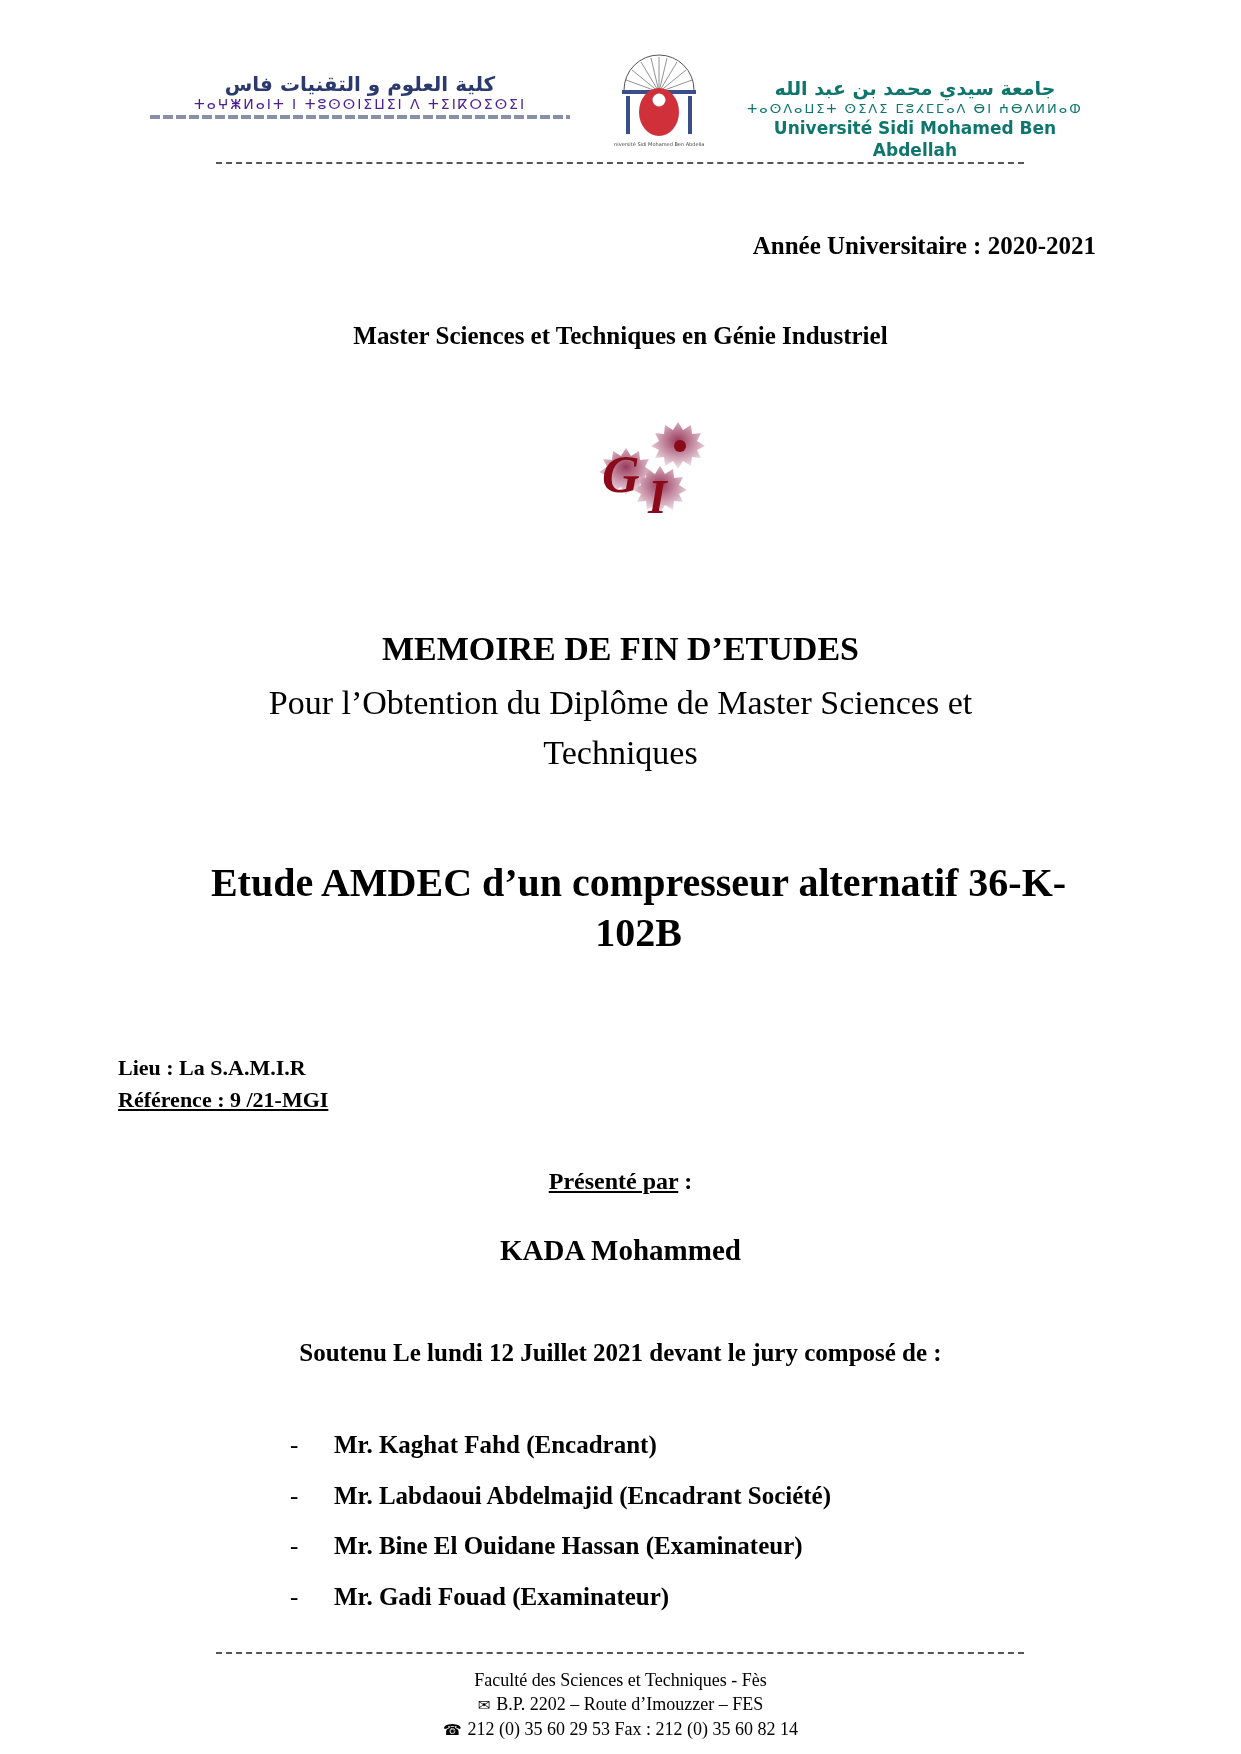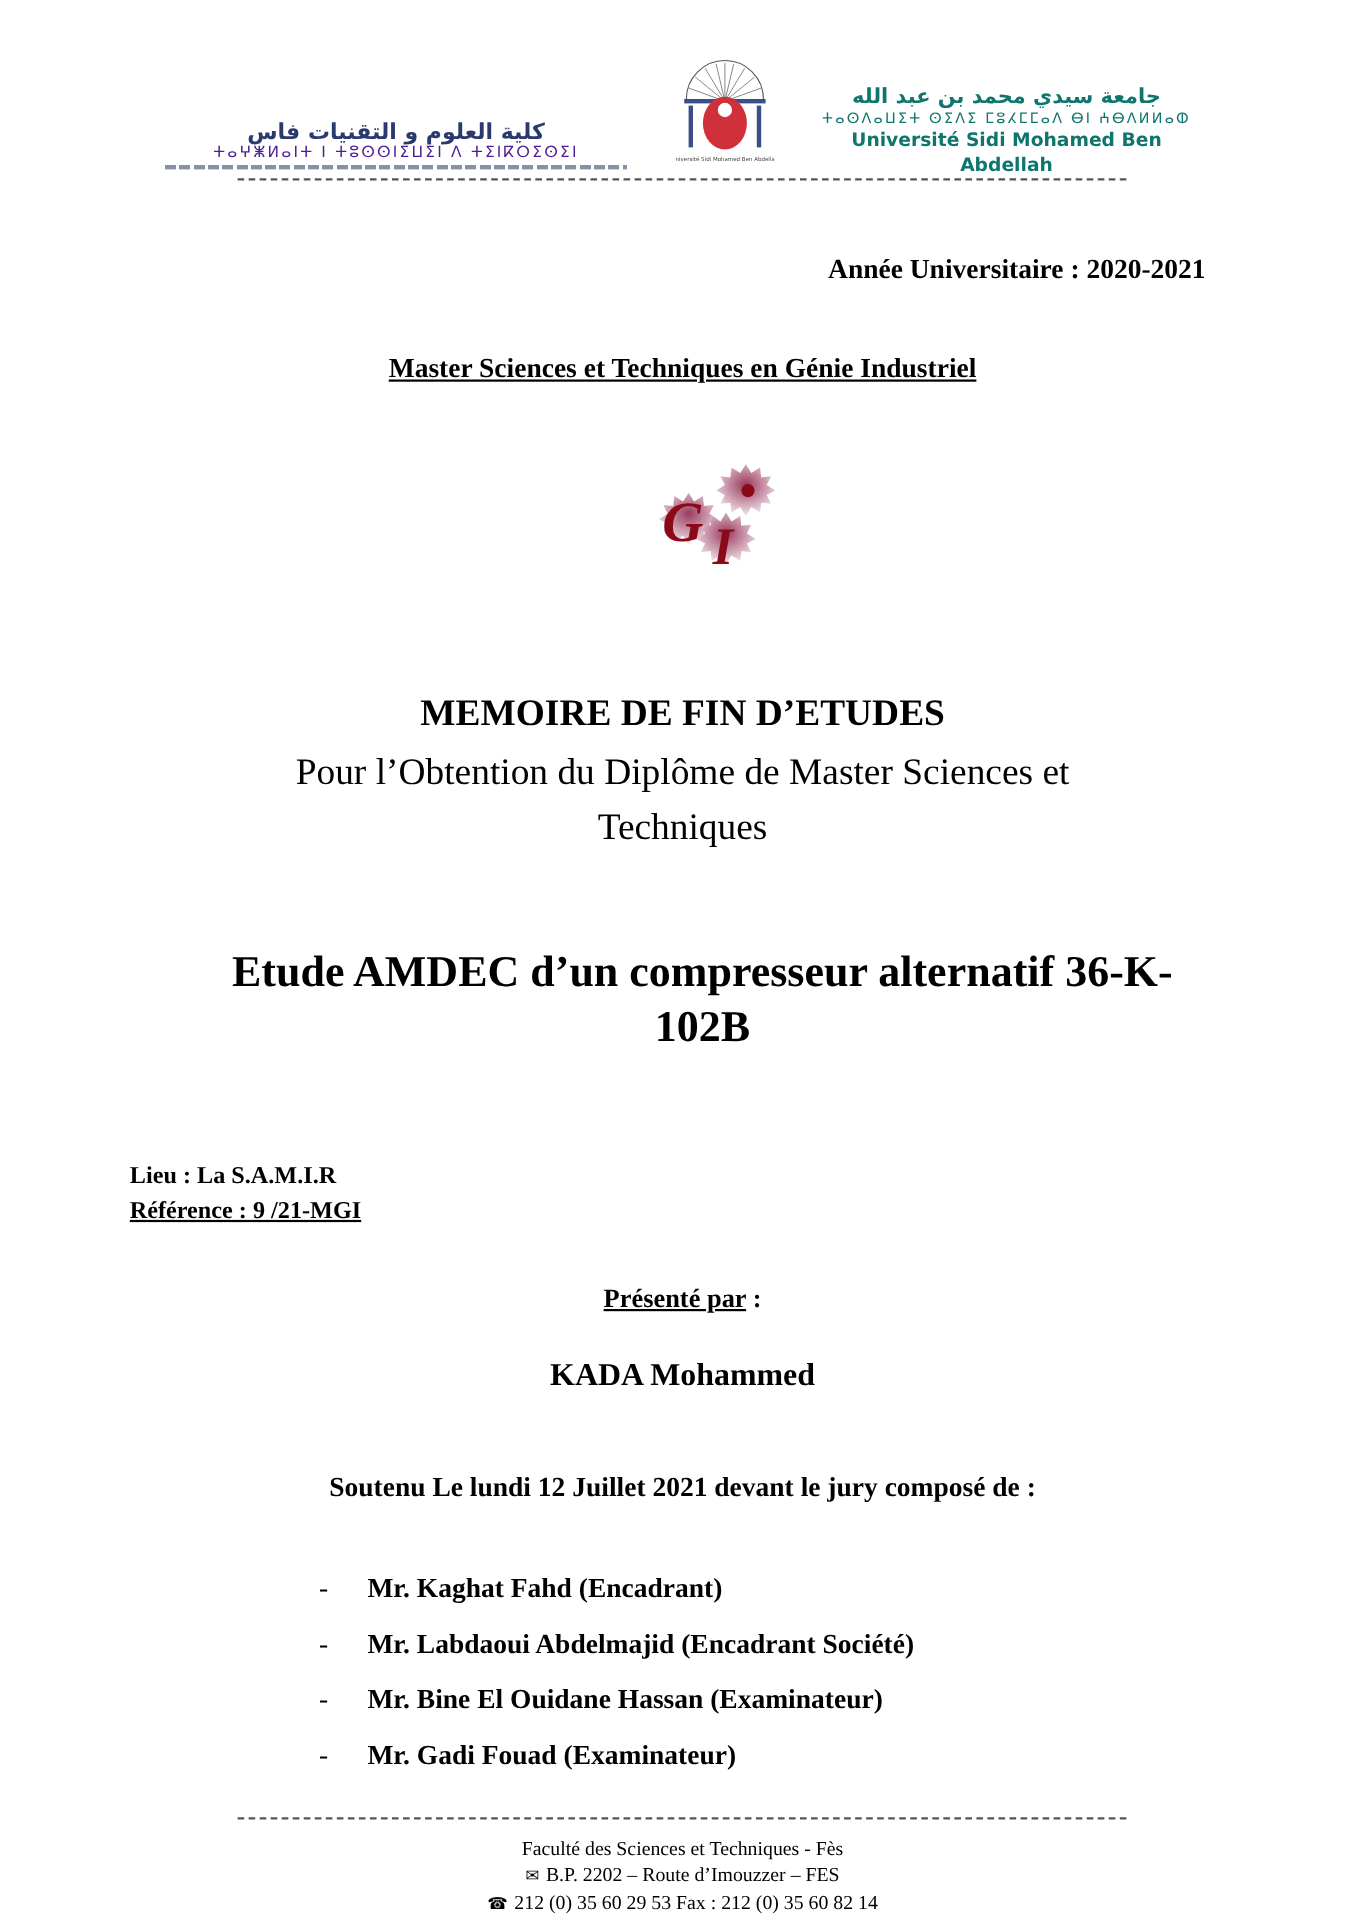--- a/index.html
+++ b/index.html
@@ -1,34 +1,34 @@
 <!DOCTYPE html>
 <html><head>
 <meta charset="utf-8">
 <style>
   html, body { margin:0; padding:0; background:#ffffff; }
   body { width:1241px; height:1754px; position:relative; overflow:hidden;
          font-family:"Liberation Serif", serif; color:#000; }
   .abs { position:absolute; }
   .center { left:0; width:1241px; text-align:center; }
   .bold { font-weight:bold; }
-  .header-left { left:140px; top:72px; width:440px; text-align:center; color:#2a3a6e;margin-top:35px; }
+  .header-left { left:140px; top:72px; width:440px; text-align:center; color:#2a3a6e; }
   .header-left .ar { font-family:"DejaVu Sans", sans-serif; font-weight:bold; font-size:20px; line-height:24px; }
   .header-left .tf { font-family:"DejaVu Sans", sans-serif; font-size:14px; letter-spacing:2px; line-height:16px; color:#4c1d95; }
   .header-left .fr { font-family:"DejaVu Sans", sans-serif; font-weight:bold; font-size:18px; line-height:22px; }
   .header-left .deco { height:4px; margin:3px auto 0; width:420px;
      background:repeating-linear-gradient(90deg,#8890a8 0 10px,transparent 10px 13px); }
   .header-right { left:730px; top:76px; width:370px; text-align:center; color:#0f766e; }
   .header-right .ar { font-family:"DejaVu Sans", sans-serif; font-weight:bold; font-size:19px; line-height:24px; }
   .header-right .tf { font-family:"DejaVu Sans", sans-serif; font-size:13px; letter-spacing:2px; line-height:17px; }
   .header-right .fr { font-family:"DejaVu Sans", sans-serif; font-weight:bold; font-size:17px; line-height:22px; }
   .seal { left:614px; top:50px; width:90px; height:100px; }
   .dashline { left:216px; width:808px; height:0; border-top:2px dashed #555; }
   .year { right:145px; top:232px; font-size:25px; }
-  .master { top:322px; font-size:25px;text-decoration:underline; }
+  .master { top:322px; font-size:25px; }
   .gi { left:588px; top:420px; width:130px; height:125px; }
   .memoire { top:630px; font-size:34px; }
   .pour { top:678px; font-size:34px; line-height:50px; }
   .etude { top:858px; font-size:40px; line-height:50px;margin-left:18px; }
   .lieu { left:118px; top:1052px; font-size:22px; line-height:32px; }
   .lieu .ref { text-decoration:underline; }
   .presente { top:1168px; font-size:24px; }
   .presente span.u { text-decoration:underline; }
   .kada { top:1234px; font-size:29px; }
   .soutenu { top:1339px; font-size:25px; }

